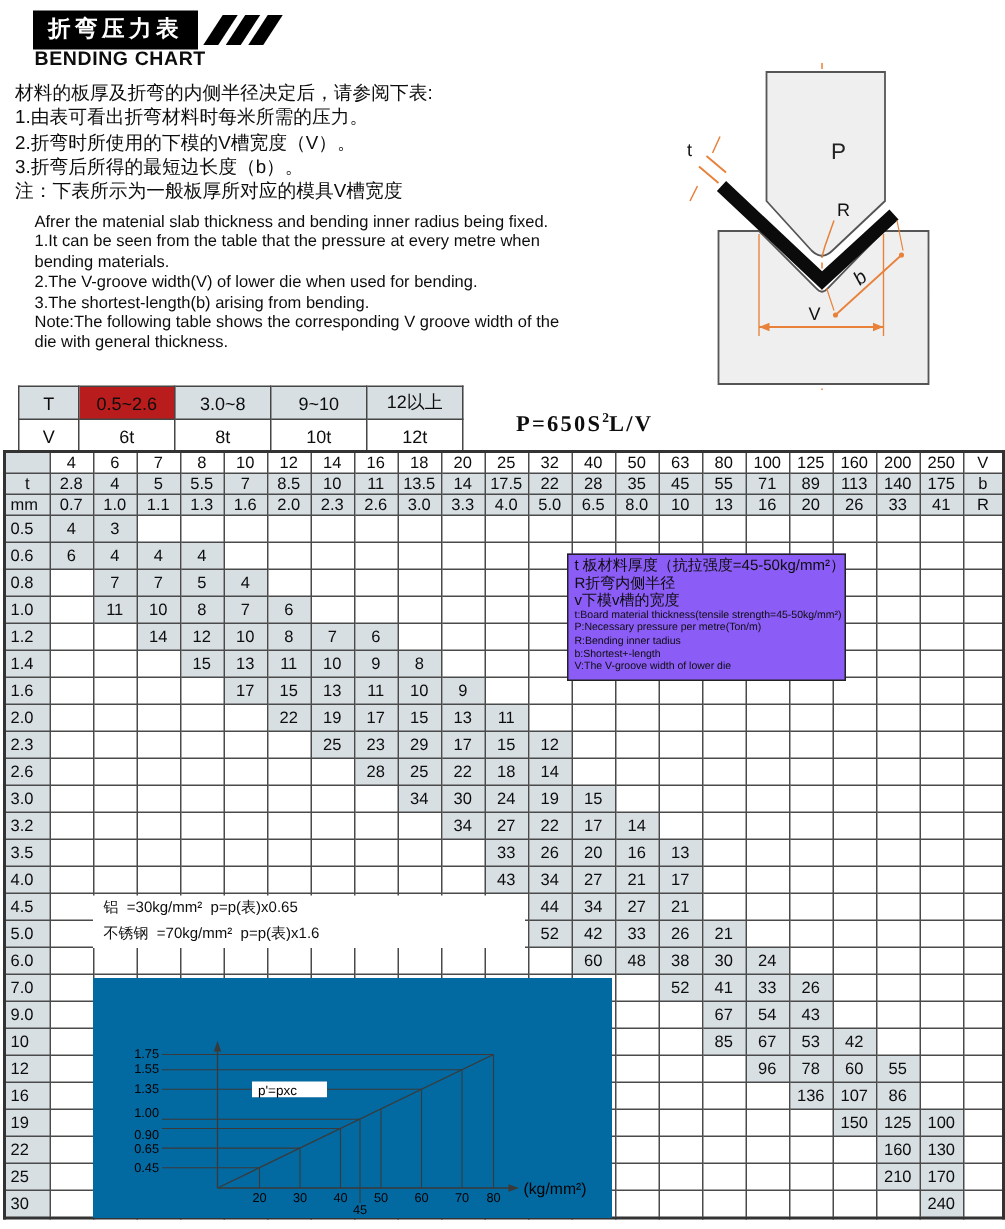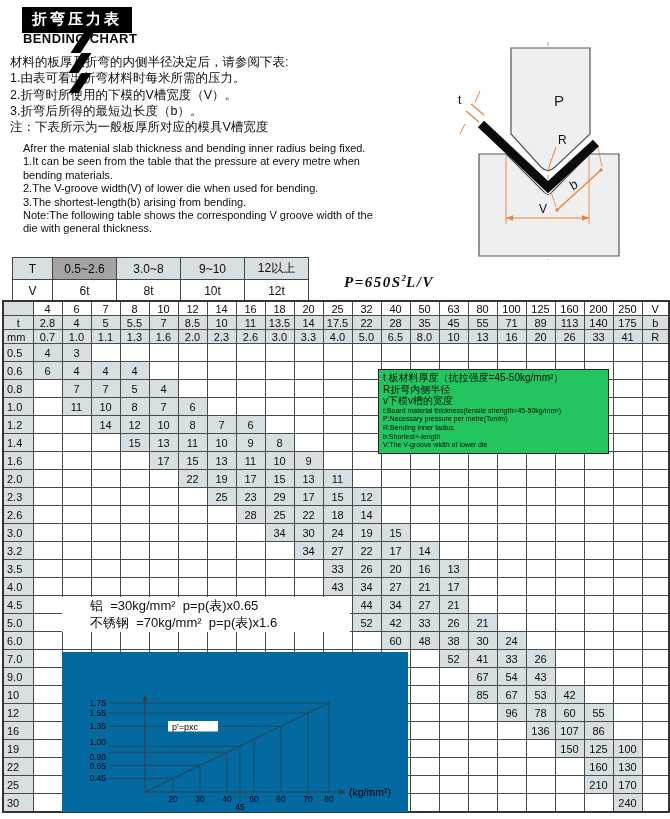--- a/index.html
+++ b/index.html
@@ -1,51 +1,51 @@
 <!DOCTYPE html>
 <html><head>
 <meta charset="utf-8">
 <style>
   html,body{margin:0;padding:0;background:#fff;}
   .page{position:relative;width:670px;height:819px;background:#fff;overflow:hidden;
         font-family:"Liberation Sans","DejaVu Sans",sans-serif;color:#0d0d0d;}
   
-  .banner{position:absolute;left:22px;top:7px;display:flex;align-items:center;flex-direction:column;}
+  .banner{position:absolute;left:22px;top:7px;display:flex;align-items:center;}
   .banner-text{background:#000;color:#fff;font-size:15px;font-weight:bold;padding:3px 10px 4px;letter-spacing:3px;}
   .stripe{width:10px;height:20px;background:#000;transform:skewX(-33deg);margin-left:5px;}
   .stripe.first{margin-left:10px;}
   .subtitle{position:absolute;left:23px;top:31px;font-size:13px;font-weight:bold;letter-spacing:.4px;}
   
   .intro-zh{position:absolute;left:10px;top:54px;}
   .zl{font-size:12.5px;line-height:16.3px;white-space:pre;}
   .intro-en{position:absolute;left:10px;top:142px;margin-left:13px;}
   .el{font-size:11px;line-height:13.4px;white-space:pre;}
   
   #gtable{position:absolute;left:12px;top:257px;border-collapse:collapse;table-layout:fixed;}
   #gtable td{border:1px solid #454545;height:21px;font-size:12px;text-align:center;padding:0;white-space:nowrap;}
   
   .formula{position:absolute;left:344px;top:273px;font-family:"Liberation Serif","DejaVu Serif",serif;
-           font-weight:bold;font-size:15px;letter-spacing:1.5px;font-style:italic;}
+           font-weight:bold;font-size:15px;letter-spacing:1.5px;}
   .formula sup{font-size:9px;letter-spacing:0;}
   
   #ptable{position:absolute;left:2px;top:300px;width:666px;border-collapse:collapse;table-layout:fixed;border:2px solid #333;}
   #ptable td{border:1px solid #4a4a4a;font-size:11px;text-align:center;padding:0;height:17px;
              overflow:hidden;white-space:nowrap;}
   #ptable tr.hr td{height:13px;}
   #ptable td.sh{background:#d8dfe3;}
   #ptable td.lbl{text-align:left;padding-left:3px;}
   #ptable td.c{text-align:center;padding-left:0;}
   
-  .legend-box{position:absolute;left:378px;top:369px;width:231px;height:85px;background:#22c55e;
+  .legend-box{position:absolute;left:378px;top:369px;width:186px;height:85px;background:#8b5cf6;
               border:1px solid #222;z-index:3;padding:2px 0 0 4px;box-sizing:border-box;}
   .lz{font-size:10px;line-height:11.6px;white-space:pre;}
   .le{font-size:7px;line-height:8.6px;white-space:pre;}
   .notes-box{position:absolute;left:62px;top:597px;width:288px;height:35px;background:#fff;z-index:2;
              padding:1px 0 0 7px;box-sizing:border-box;}
-  .notes-box div{font-size:13px;line-height:16.5px;white-space:pre;margin-left:21px;}
+  .notes-box div{font-size:10px;line-height:16.5px;white-space:pre;}
   .graph-box{position:absolute;left:62px;top:652px;width:346px;height:160px;background:#0369a1;z-index:2;}
   .diagram{position:absolute;left:425px;top:40px;}
   svg text{font-family:"Liberation Sans","DejaVu Sans",sans-serif;}
 </style>
 </head>
 <body>
 
 <div class="page">
 
   <div class="banner">
@@ -104,21 +104,21 @@
     <colgroup>
       <col style="width:40px">
         <col style="width:64px">
         <col style="width:64px">
         <col style="width:64px">
         <col style="width:64px">
     </colgroup>
     <tbody>
         <tr>
           <td class="sh" style="background: rgb(216, 223, 227);">T</td>
-          <td class="sh" style="background: #a3a3a3;">0.5~2.6</td>
+          <td class="sh" style="background: #b91c1c;">0.5~2.6</td>
           <td class="sh" style="background: rgb(216, 223, 227);">3.0~8</td>
           <td class="sh" style="background: rgb(216, 223, 227);">9~10</td>
           <td class="sh" style="background: rgb(216, 223, 227);">12以上</td>
         </tr>
         <tr>
           <td>V</td>
           <td>6t</td>
           <td>8t</td>
           <td>10t</td>
           <td>12t</td>

